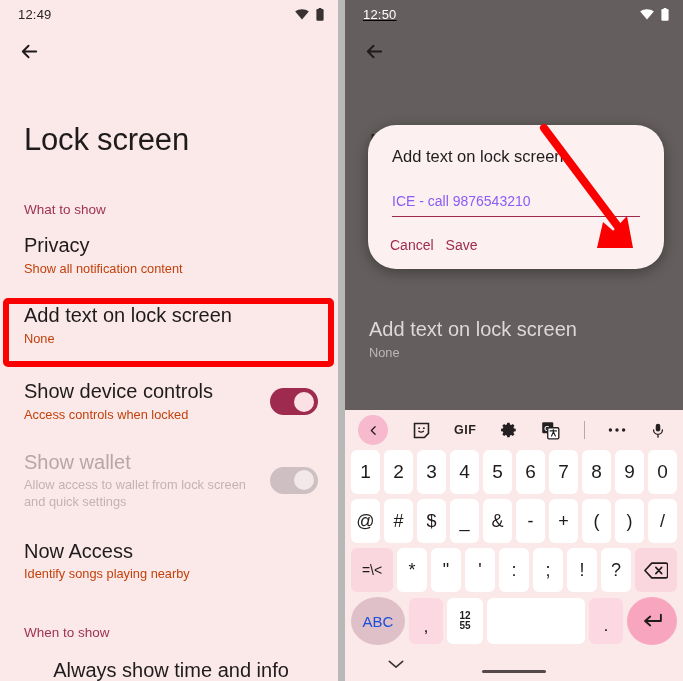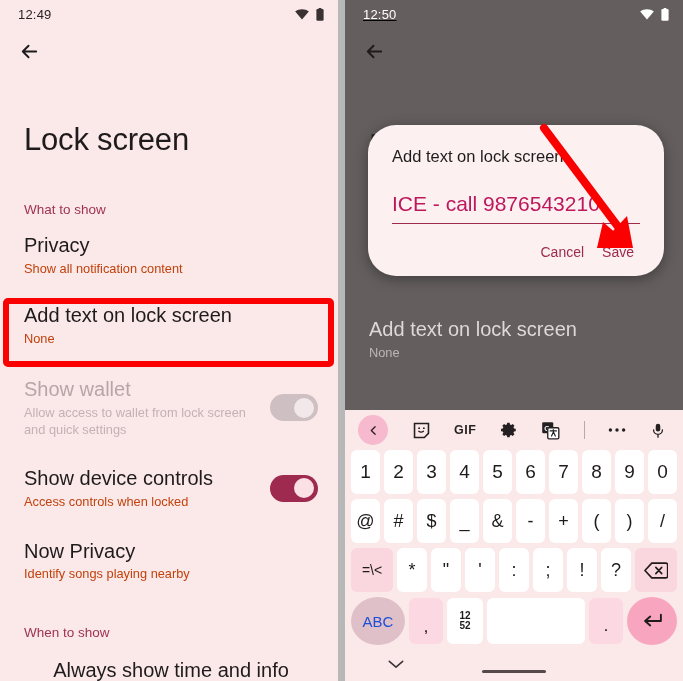--- a/index.html
+++ b/index.html
@@ -153,34 +153,34 @@
   .dialog-title {
     font-size: 16.5px;
     color: #201c1d;
     padding-left: 2px;
   }
   .dialog-field {
     margin-top: 26px;
     padding: 0 2px;
   }
   .dialog-input {
-    font-size: 21px;
-    color: #be185d;
+    font-size: 14px;
+    color: #8b5cf6;
     padding-bottom: 7px;
     border: 0;
     border-bottom: 1.6px solid #9e2a4f;
     width: 100%;
     background: transparent;
     outline: none;
     font-family: "Liberation Sans", sans-serif;
   }
   .dialog-actions {
     display: flex;
-    justify-content: flex-end;
-    gap: 18px;
+    justify-content: flex-start;
+    gap: 12px;
     padding: 20px 8px 6px 0;
   }
   .dlg-btn {
     font-size: 14px;
     color: #9e2a4f;
     cursor: pointer;
     background: none;
     border: none;
     font-family: "Liberation Sans", sans-serif;
   }
@@ -351,43 +351,43 @@
       </div>
     </div>
 
     <div class="row" style="padding-top:14px;padding-bottom:16px;">
       <div class="row-texts">
         <div class="row-title">Add text on lock screen</div>
         <div class="row-sub">None</div>
       </div>
     </div>
 
+    <div class="row" style="padding-top:16px;">
+      <div class="row-texts">
+        <div class="row-title">Show device controls</div>
+        <div class="row-sub">Access controls when locked</div>
+      </div>
+      <div class="toggle on">
+        <div class="knob"></div>
+      </div>
+    </div>
+
     <div class="row disabled" style="padding-top:14px;">
       <div class="row-texts">
         <div class="row-title">Show wallet</div>
         <div class="row-sub" style="max-width:232px;">Allow access to wallet from lock screen and quick settings</div>
       </div>
       <div class="toggle off-grey">
         <div class="knob"></div>
       </div>
     </div>
 
     <div class="row" style="padding-top:16px;">
       <div class="row-texts">
-        <div class="row-title">Show device controls</div>
-        <div class="row-sub">Access controls when locked</div>
-      </div>
-      <div class="toggle on">
-        <div class="knob"></div>
-      </div>
-    </div>
-
-    <div class="row" style="padding-top:16px;">
-      <div class="row-texts">
-        <div class="row-title">Now Privacy</div>
+        <div class="row-title">Now Access</div>
         <div class="row-sub">Identify songs playing nearby</div>
       </div>
     </div>
 
     <div class="section-head" style="padding-top:30px;">When to show</div>
 
     <div class="row" style="padding-top:18px;flex-direction:column;">
       <div class="row-texts">
         <div class="row-title">Always show time and info</div>
       </div>
@@ -544,21 +544,21 @@
           </svg>
         </div>
       </div>
 
       <div class="kb-row-bottom">
         <div class="key-abc">ABC</div>
         <div class="key-comma">,</div>
         <div class="key-num">
           <div class="num-grid">
             <div>12</div>
-            <div>52</div>
+            <div>55</div>
           </div>
         </div>
         <div class="key-space"></div>
         <div class="key-period">.</div>
         <div class="key-enter">
           <svg width="22" height="16" viewBox="0 0 24 18">
             <path d="M22 2v7H5" fill="none" stroke="#1f1b1c" stroke-width="2.1" stroke-linecap="round" stroke-linejoin="round"></path>
             <path d="M10 4 4.2 9l5.8 5" fill="none" stroke="#1f1b1c" stroke-width="2.1" stroke-linecap="round" stroke-linejoin="round"></path>
           </svg>
         </div>

